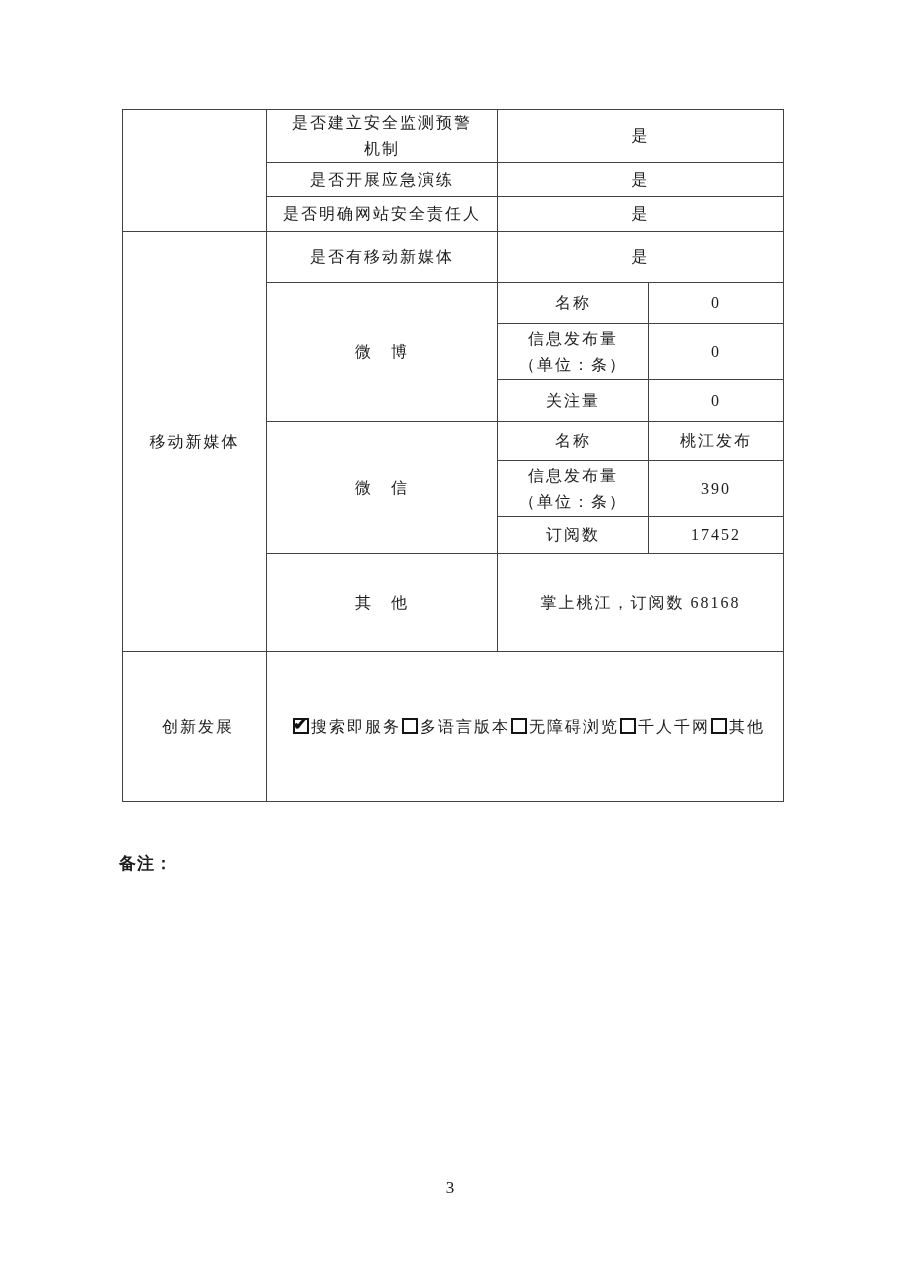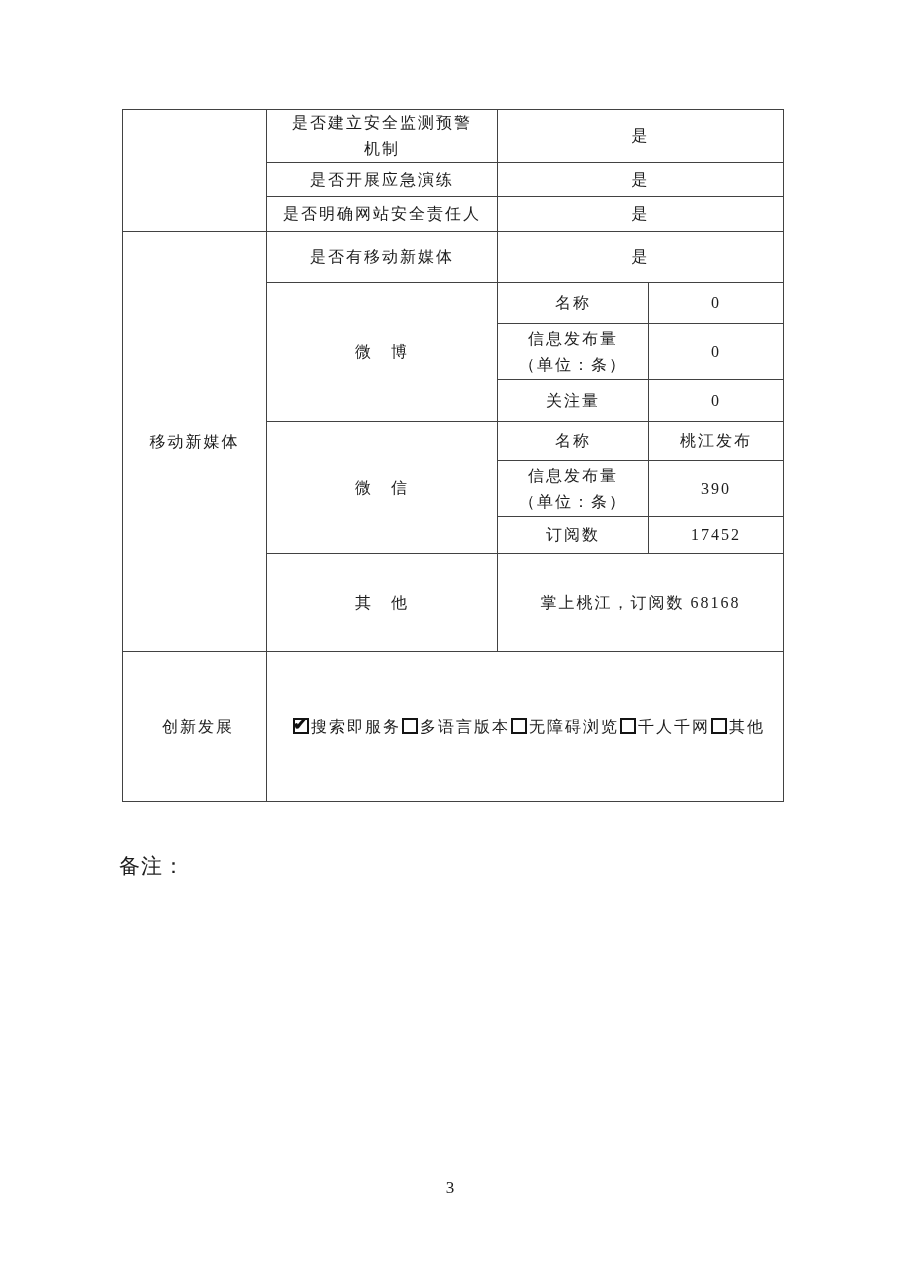--- a/index.html
+++ b/index.html
@@ -62,22 +62,22 @@
     position: absolute;
     left: -2px; top: -8px;
     font-size: 17px;
     font-weight: bold;
     color: #111;
   }
   .opt { white-space: nowrap; }
   .remark {
     position: absolute;
     left: 119px; top: 852px;
-    font-size: 21px;
-    font-weight: normal;
+    font-size: 17px;
+    font-weight: bold;
     letter-spacing: 1px;
   }
   .pagenum {
     position: absolute;
     left: 0; top: 1178px;
     width: 900px;
     text-align: center;
     font-size: 17px;
   }
 </style>

